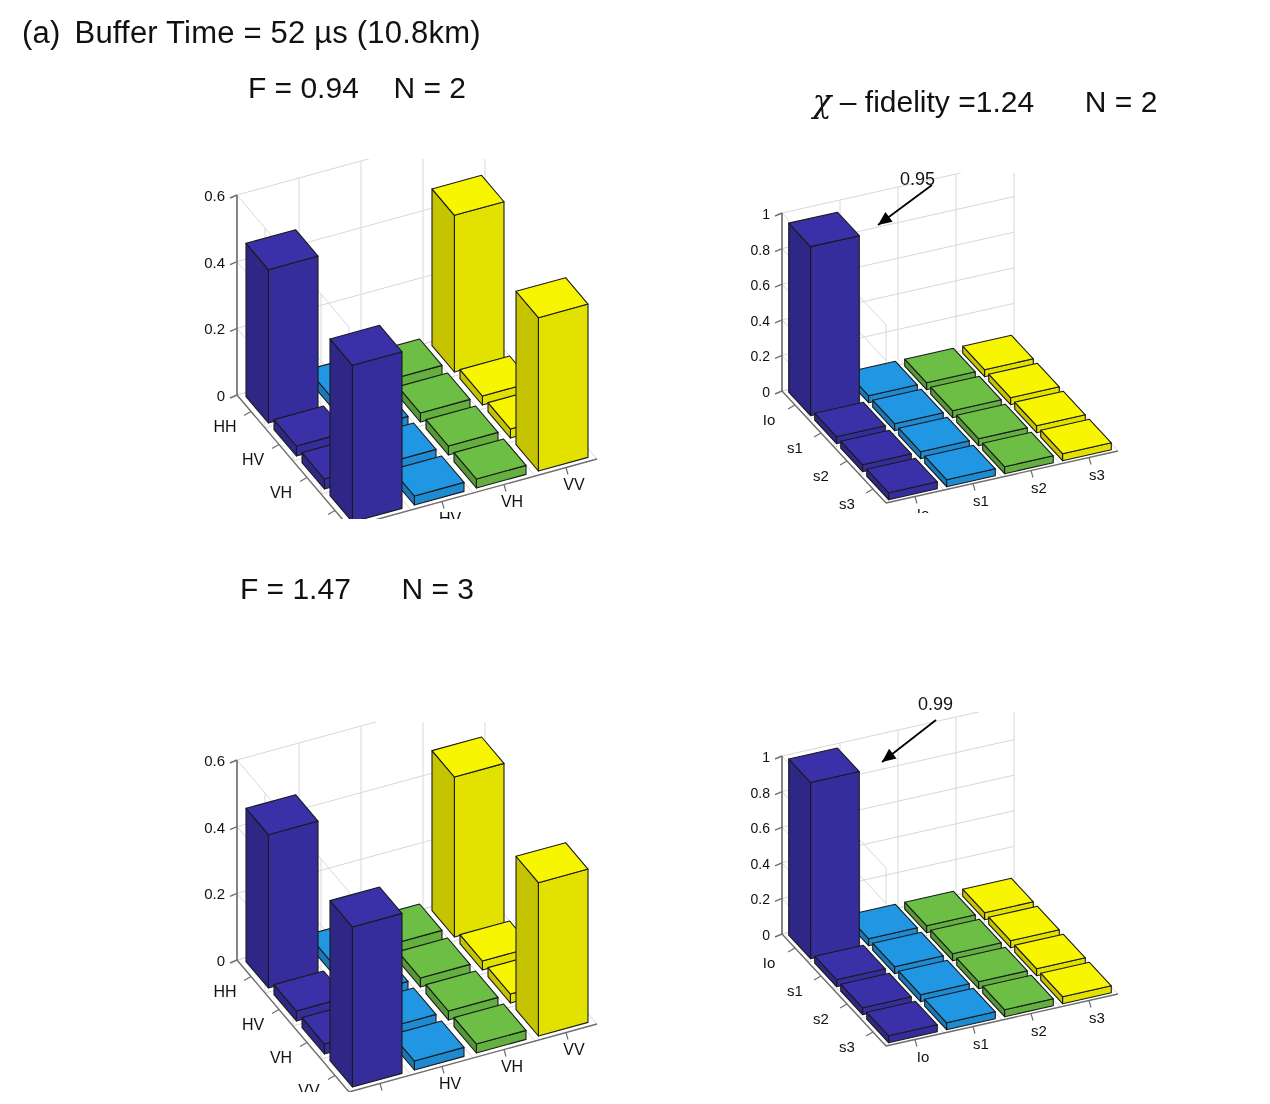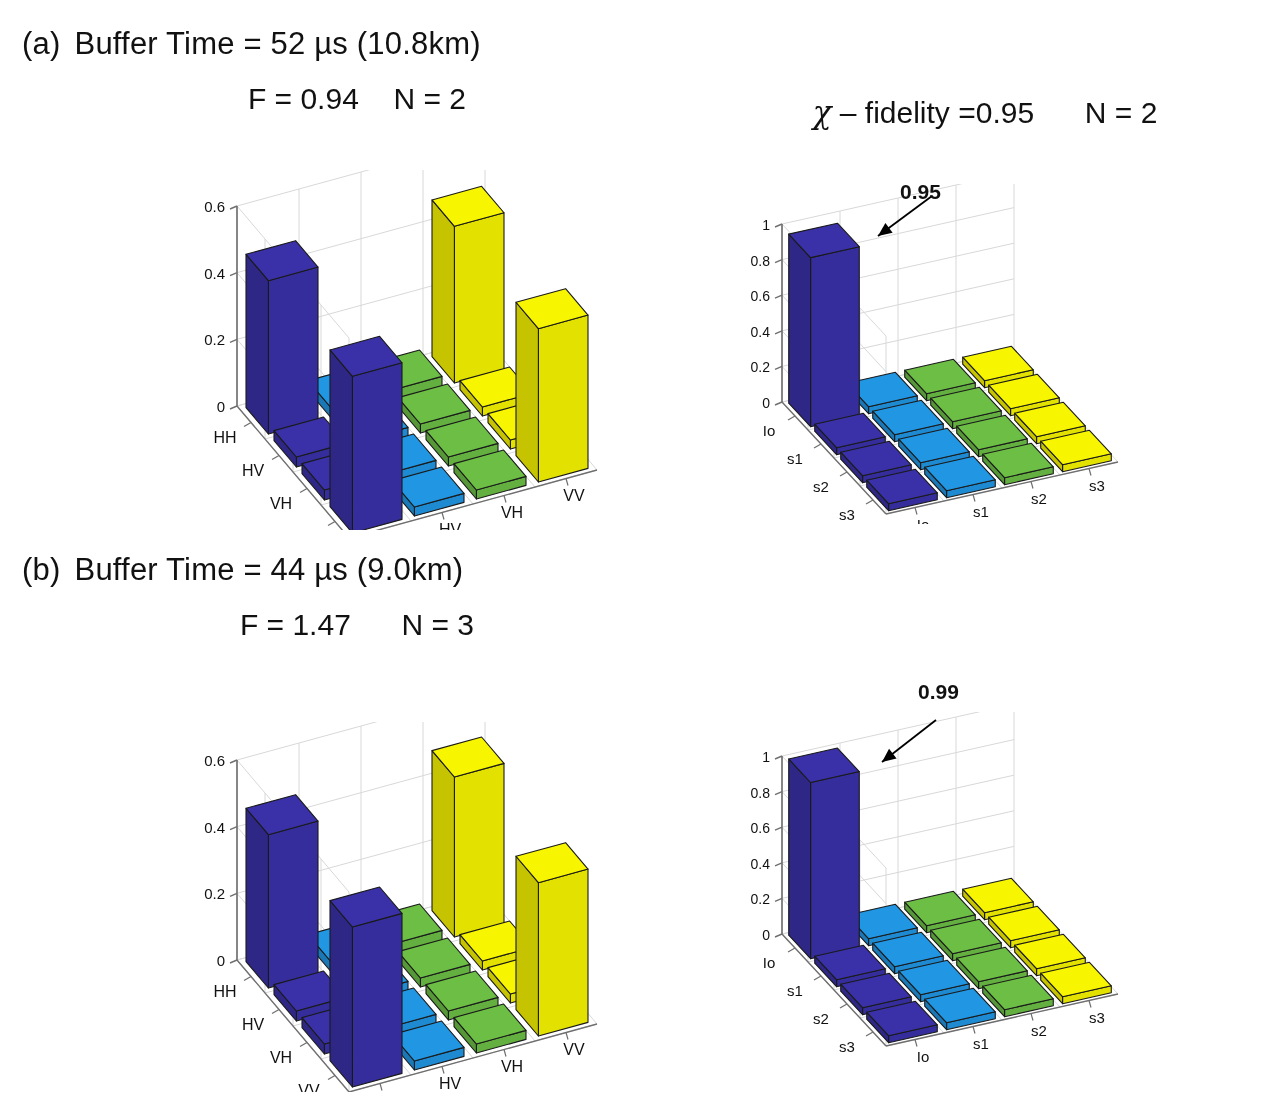--- a/index.html
+++ b/index.html
@@ -1,58 +1,58 @@
 <!DOCTYPE html>
 <html><head>
 <meta charset="utf-8">
 <style>
   html,body{margin:0;padding:0;background:#fff;}
   body{
     width:1270px;height:1104px;position:relative;overflow:hidden;
     font-family:"Liberation Sans", sans-serif;color:#111;
   }
   .panel{position:absolute;left:0;width:1270px;}
-  .panel-a{top:12px;height:540px;}
+  .panel-a{top:1px;height:540px;}
   .panel-b{top:540px;height:564px;}
 
   .hdr-left{position:absolute;left:22px;top:14px;width:640px;}
   .hdr-main{font-size:31px;letter-spacing:.2px;white-space:nowrap;}
   .hdr-sub{font-size:30px;text-align:center;margin-top:20px;padding-left:30px;white-space:nowrap;}
   .tag{display:inline-block;margin-right:14px;}
 
   .hdr-right{position:absolute;left:700px;top:82px;width:570px;text-align:center;}
   .hdr-right .chi{font-size:30px;white-space:nowrap;}
   .chi-sym{font-family:"DejaVu Serif",serif;font-style:italic;font-size:31px;}
   .gapN{display:inline-block;width:34px;}
 
   .chart{position:absolute;}
   .chart svg{display:block;}
 
-  .ann{position:absolute;font-size:21px;font-weight:bold;}
+  .ann{position:absolute;font-size:18px;}
 </style>
 </head>
 <body>
 
 <div class="panel panel-a">
 
   <div class="hdr-left">
     <div class="hdr-main">
       <span class="tag">(a)</span><span>Buffer Time = 52 µs (10.8km)</span>
     </div>
     <div class="hdr-sub">
       <span>F = 0.94</span>
       <span style="display:inline-block;width:18px"></span>
       <span>N = 2</span>
     </div>
   </div>
 
   <div class="hdr-right">
     <div class="chi">
       <span class="chi-sym">χ</span>
-      <span>– fidelity =0.95</span>
+      <span>– fidelity =1.24</span>
       <span class="gapN"></span>
       <span>N = 2</span>
     </div>
   </div>
 
   <div class="chart" style="left:95px;top:158px;">
     <svg id="svg-density-a" width="520" height="360" viewBox="0 0 520 360">
         <g>
           <line x1="142" y1="236" x2="390" y2="168" stroke="#d8d8d8" stroke-width="1"></line>
           <line x1="170" y1="269" x2="418" y2="201" stroke="#d8d8d8" stroke-width="1"></line>
@@ -294,23 +294,20 @@
         </g>
       </svg>
   </div>
 
   <div class="ann" style="left:900px;top:168px;">0.95</div>
 </div>
 
 <div class="panel panel-b">
 
   <div class="hdr-left" style="top:12px;">
-    <div class="hdr-main">
-      <span class="tag">(b)</span><span>Buffer Time = 44 µs (9.0km)</span>
-    </div>
     <div class="hdr-sub">
       <span>F = 1.47</span>
       <span style="display:inline-block;width:34px"></span>
       <span>N = 3</span>
     </div>
   </div>
 
 
   <div class="chart" style="left:95px;top:182px;">
     <svg id="svg-density-b" width="520" height="370" viewBox="0 0 520 370">
@@ -549,14 +546,14 @@
           <polygon points="156.71999999999997,307.2 178.56,330.71999999999997 178.56,323.71999999999997 156.71999999999997,300.2" fill="#2e2786" stroke="#1a1a1a" stroke-width="1.1" stroke-linejoin="round"></polygon>
           <polygon points="156.71999999999997,300.2 178.56,323.71999999999997 227.28000000000003,312.8 205.44,289.28000000000003" fill="#3a31a8" stroke="#1a1a1a" stroke-width="1.1" stroke-linejoin="round"></polygon>
         </g>
         <g>
           <line x1="226" y1="8" x2="172" y2="50" stroke="#000" stroke-width="1.8"></line>
           <polygon points="172,50 179.0561211546821,36.76326497015039 186.56634223623752,46.419263503578804" fill="#000"></polygon>
         </g>
       </svg>
   </div>
 
-  <div class="ann" style="left:918px;top:140px;">0.99</div>
+  <div class="ann" style="left:918px;top:154px;">0.99</div>
 </div>
 
 </body></html>

